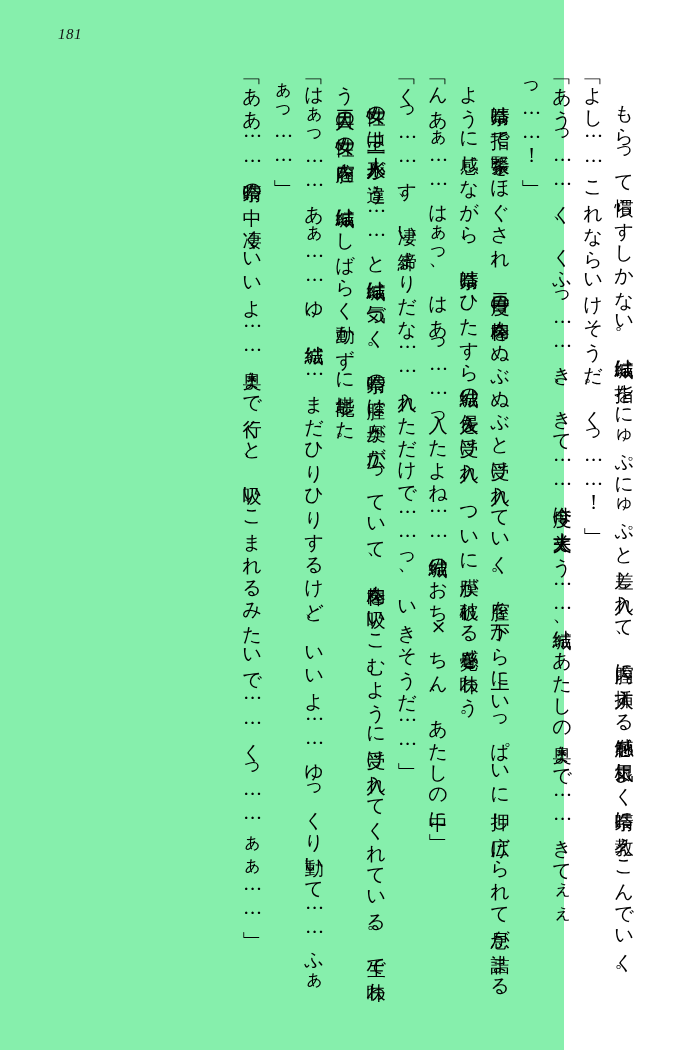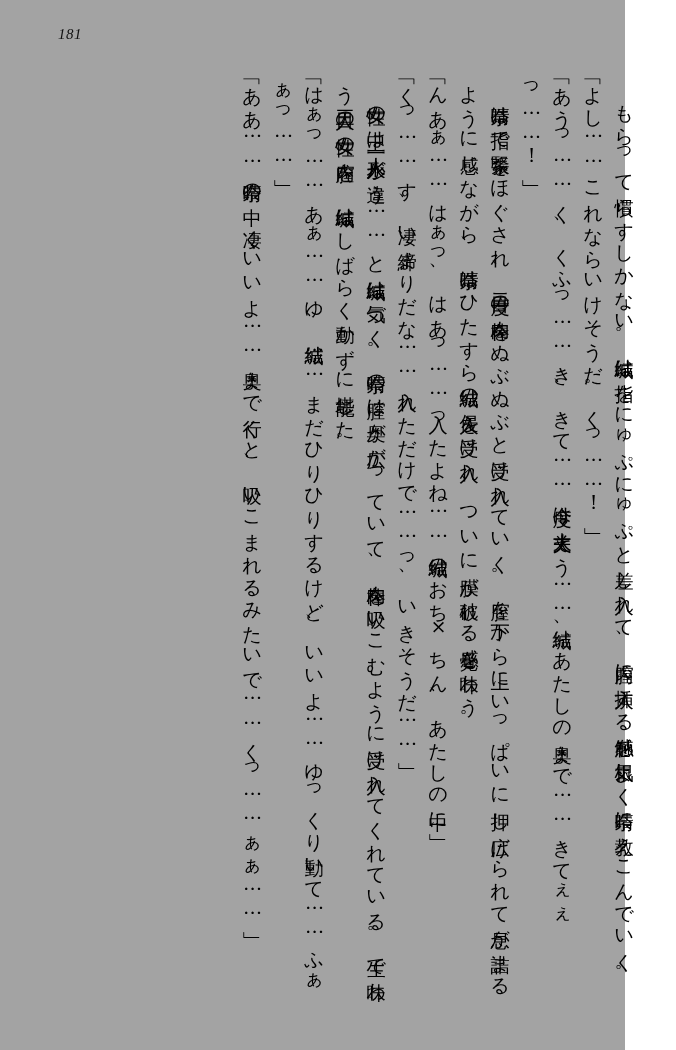--- a/index.html
+++ b/index.html
@@ -9,23 +9,23 @@
   }
   body {
     width: 676px;
     height: 1050px;
     overflow: hidden;
     font-family: "Liberation Serif", "DejaVu Serif", serif;
     color: #000000;
   }
   #page {
     position: relative;
-    width: 625px;
+    width: 564px;
     height: 1050px;
-    background: #a3a3a3;
+    background: #86efac;
     box-sizing: border-box;
   }
   #page-number {
     position: absolute;
     top: 26px;
     left: 58px;
     font-size: 15px;
     font-style: italic;
     font-family: "Liberation Serif", "DejaVu Serif", serif;
     color: #111111;

